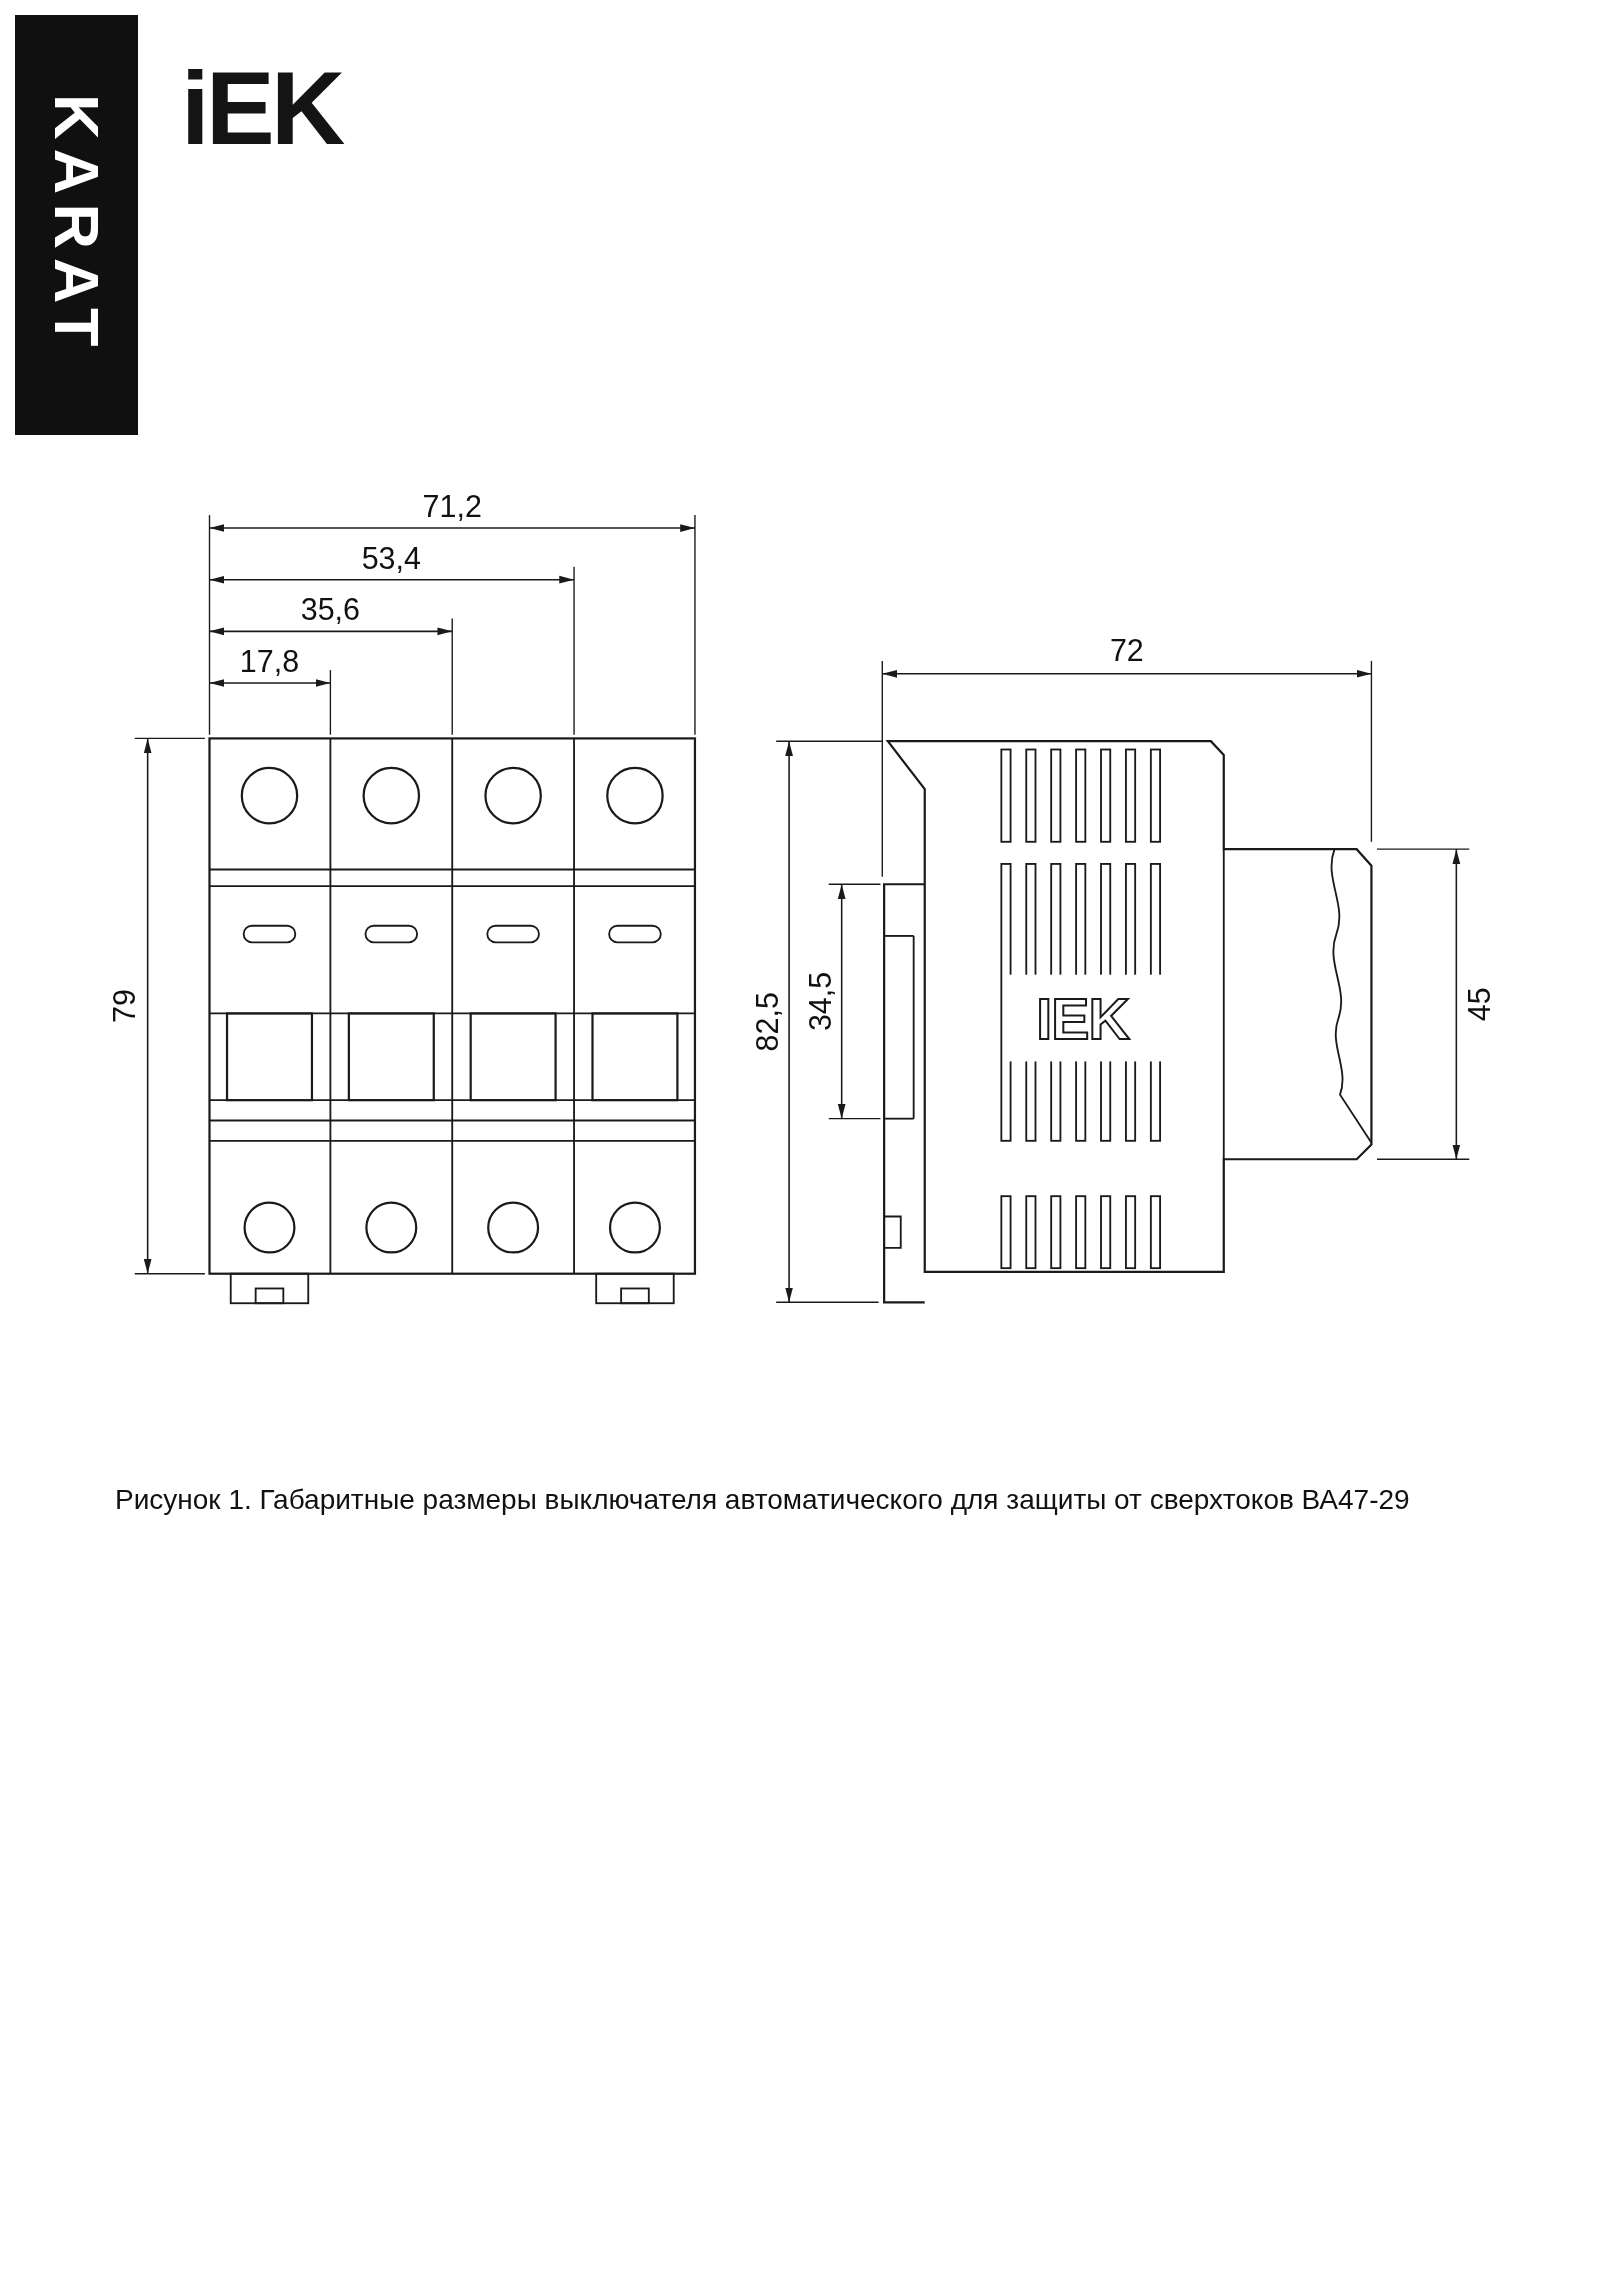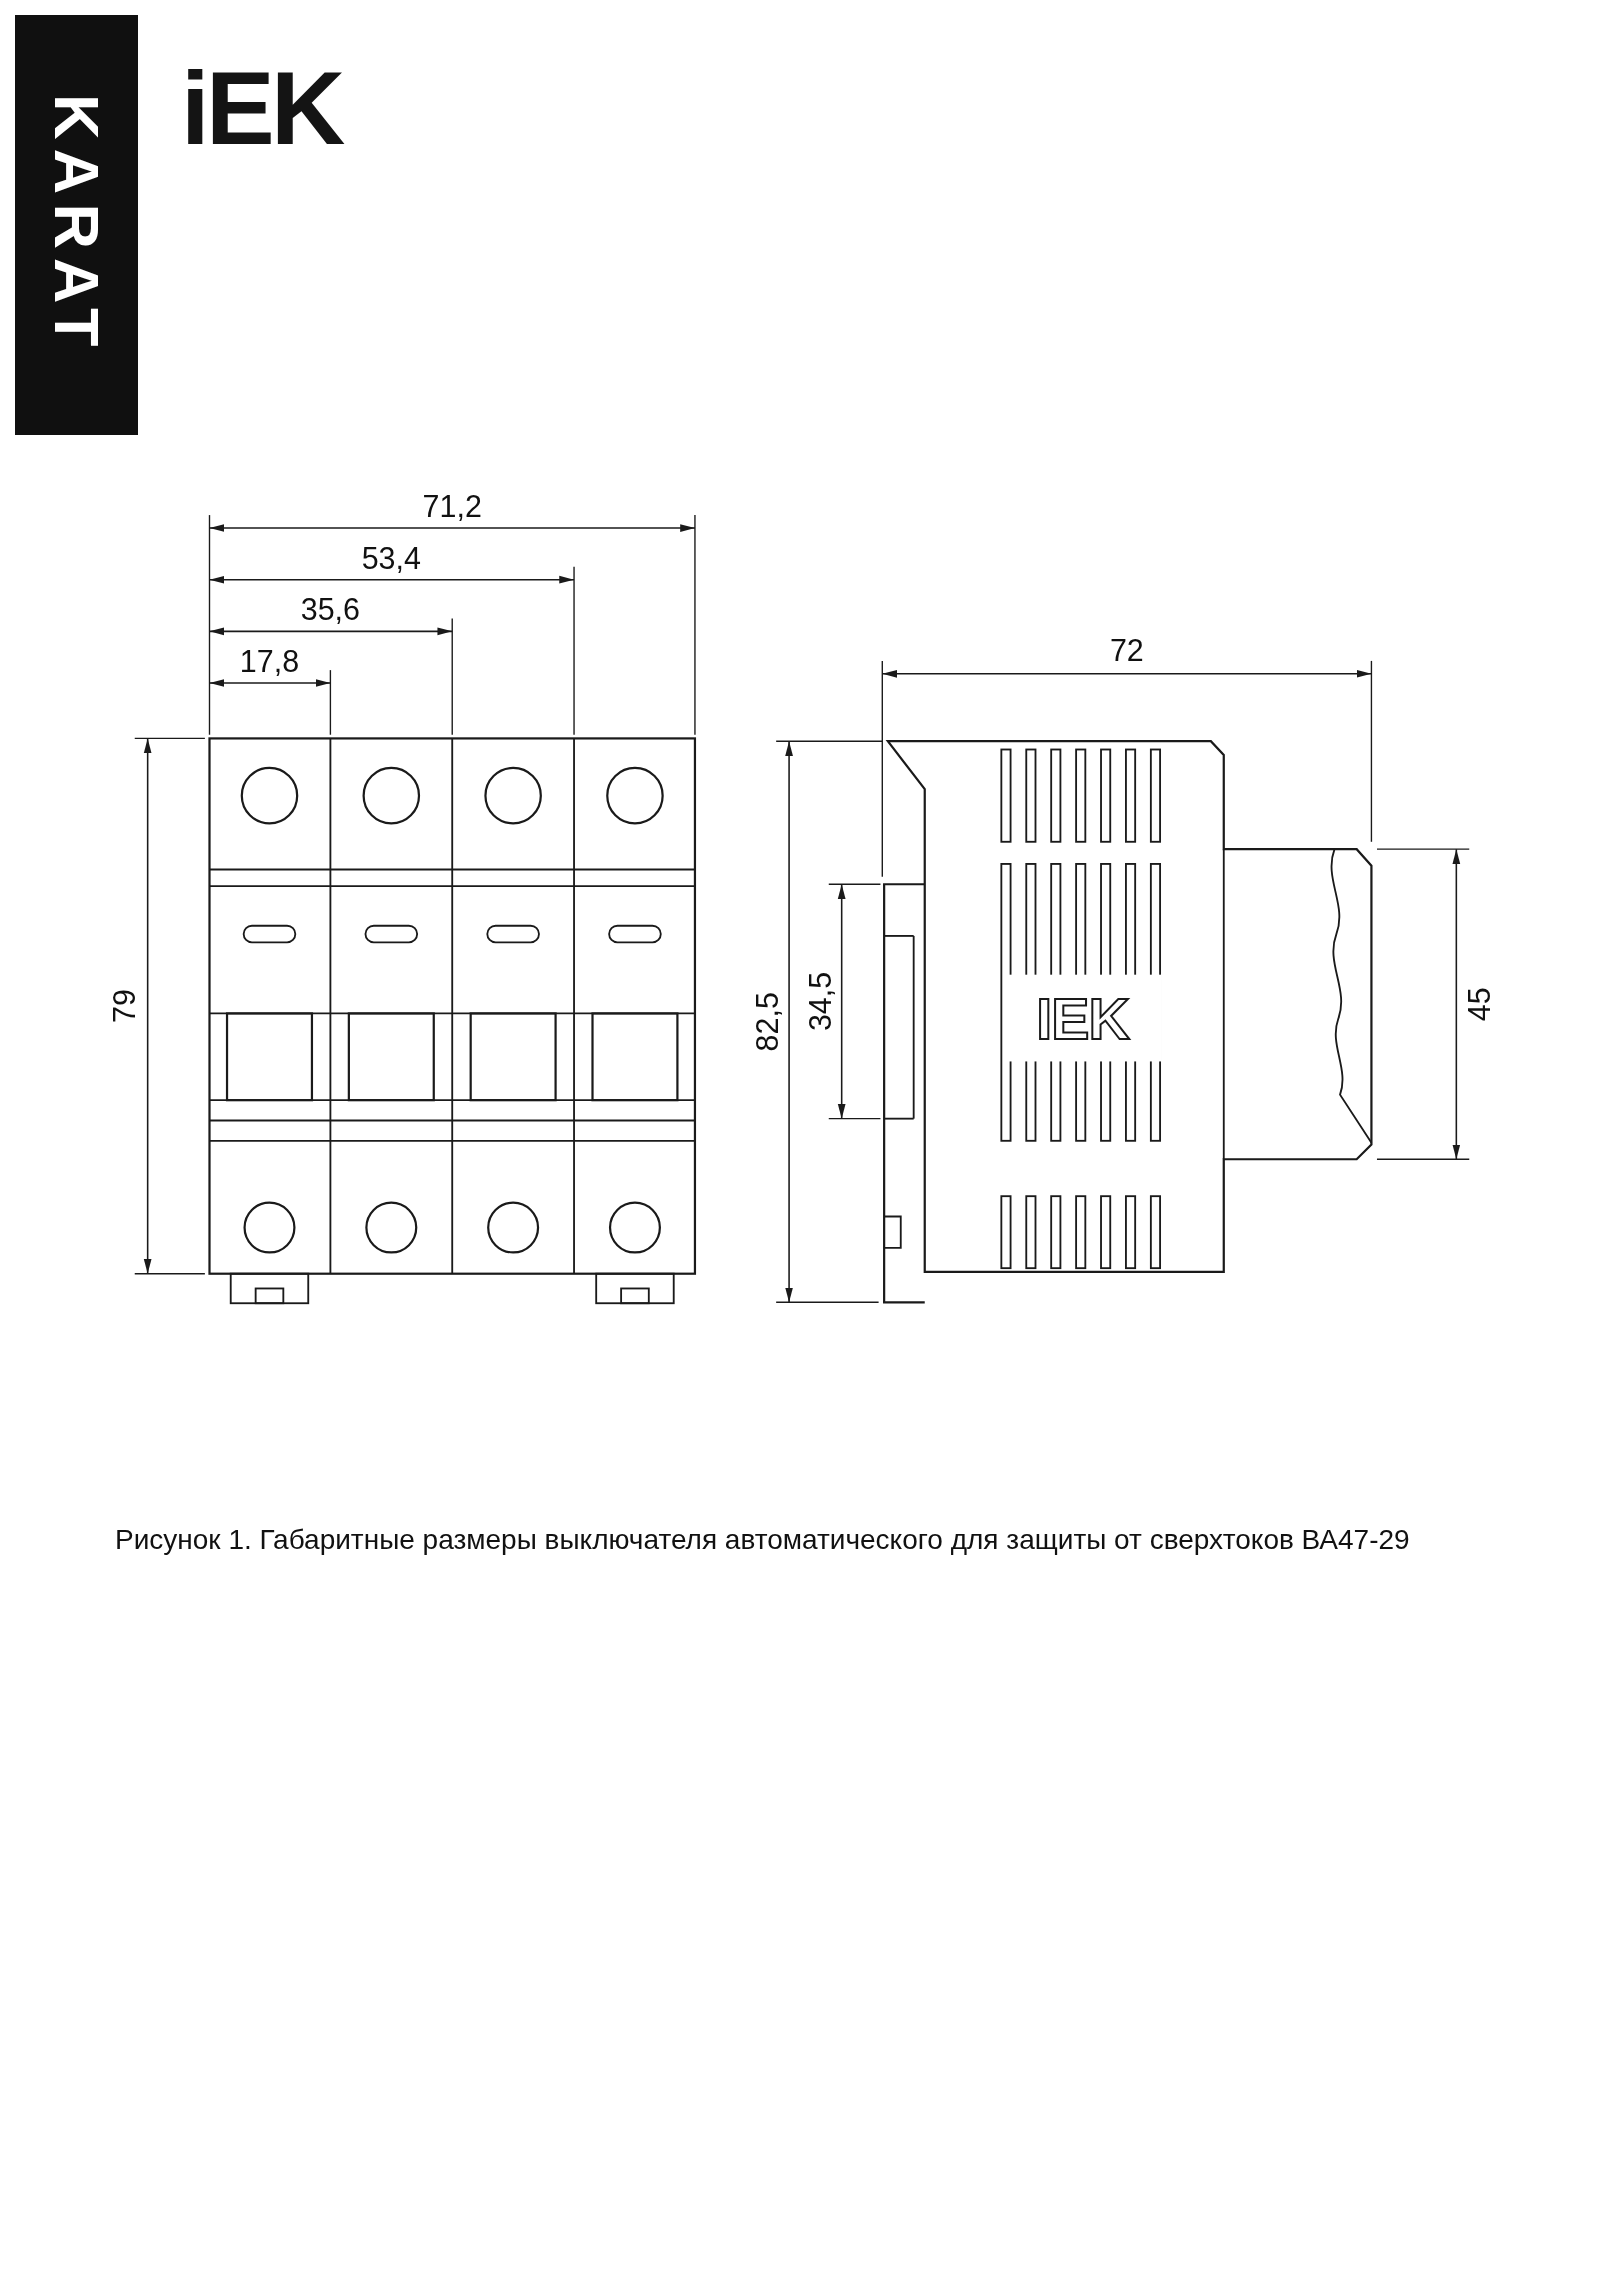--- a/index.html
+++ b/index.html
@@ -27,21 +27,21 @@
   .iek-logo{
     position:absolute;left:181px;top:57px;
     font-size:103px;
     font-weight:bold;
     letter-spacing:-3.7px;
     color:#141414;
     line-height:1;
   }
   .caption{
     position:absolute;left:115px;top:1484px;width:1338px;
-    font-size:28px;color:#111111;margin-top:40px;
+    font-size:28px;color:#111111;
   }
   svg{position:absolute;left:0;top:0;}
   .ln{stroke:#1a1a1a;fill:none;stroke-width:2.4;stroke-linejoin:miter;stroke-linecap:butt;}
   .thin{stroke-width:2;}
   .dim{stroke:#1a1a1a;fill:none;stroke-width:1.7;}
   .ext{stroke:#1a1a1a;fill:none;stroke-width:1.5;}
   text.dimtxt{font-family:"Liberation Sans",sans-serif;font-size:33px;fill:#111111;stroke:none;}
   text.sidelogo{
     font-family:"Liberation Sans",sans-serif;
     font-size:62px;font-weight:bold;

